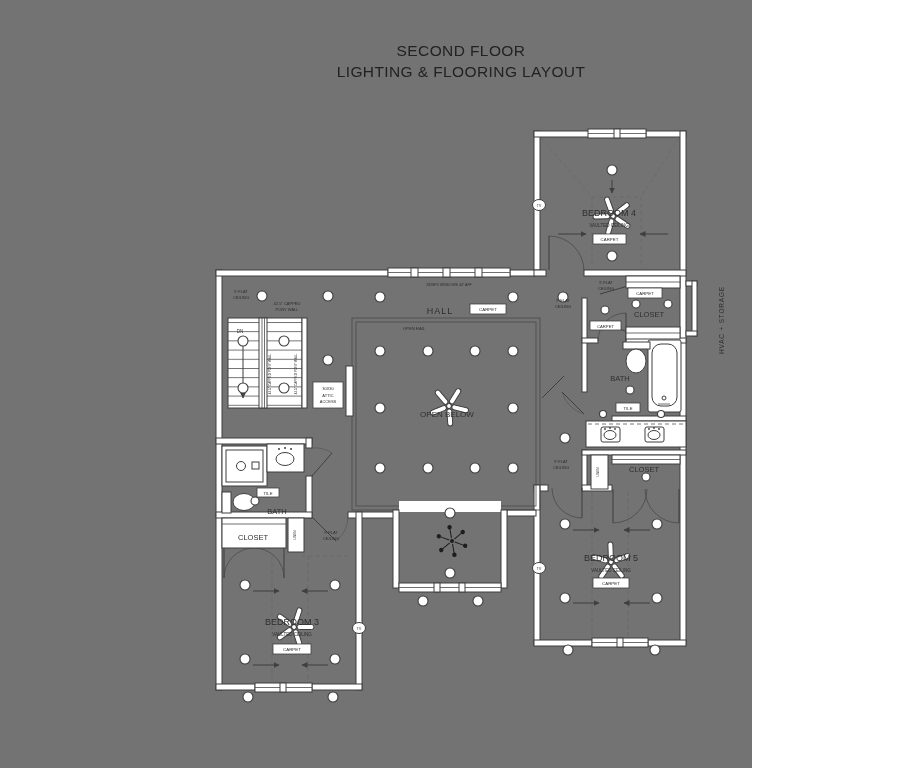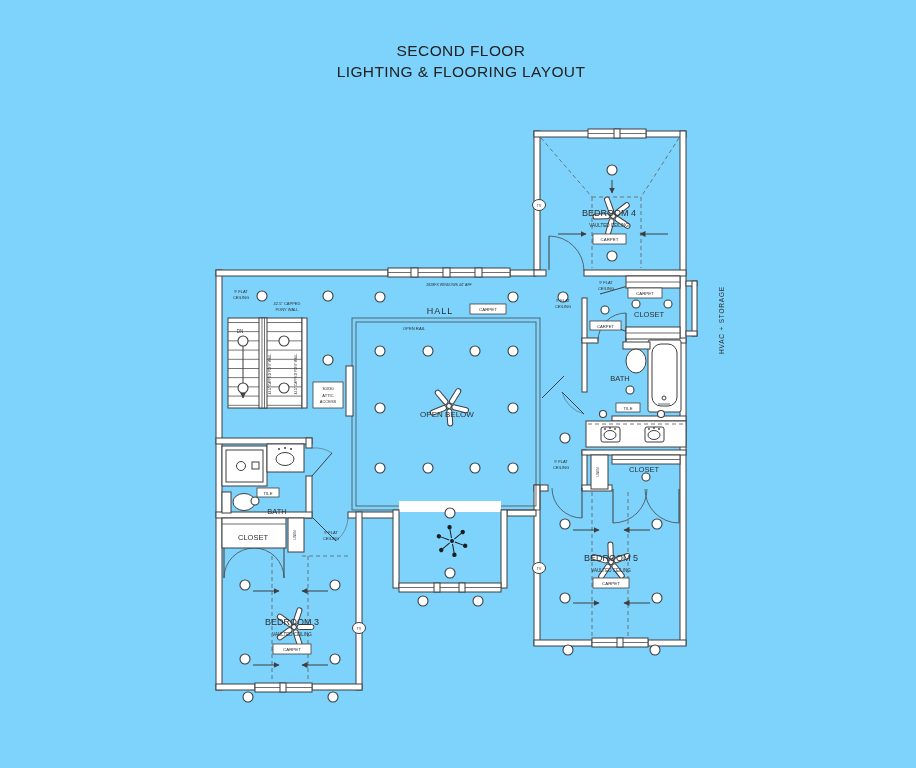--- a/index.html
+++ b/index.html
@@ -1,16 +1,16 @@
 <!DOCTYPE html>
 <html><head>
 <meta charset="utf-8">
 <style>
   html,body{margin:0;padding:0;background:#ffffff;}
-  .stage{width:916px;height:768px;position:relative;background:#7dd3fc;overflow:hidden;}
+  .stage{width:752px;height:768px;position:relative;background:#737373;overflow:hidden;}
   .wall{fill:#ffffff;stroke:#3f3f3f;stroke-width:1;}
   .ln{stroke:#3f3f3f;stroke-width:1;fill:none;}
   .thin{stroke:#4a4a4a;stroke-width:0.8;fill:none;}
   .dash{stroke:#6a6a6a;stroke-width:0.9;stroke-dasharray:4 3;fill:none;}
   .lt{fill:#ffffff;stroke:#3f3f3f;stroke-width:1.1;}
   .fx{fill:#ffffff;stroke:#3f3f3f;stroke-width:1;}
   .box{fill:#ffffff;stroke:#3f3f3f;stroke-width:0.8;}
   .txt{fill:#2e2e2e;font-family:"Liberation Sans",sans-serif;}
   .ttl{fill:#222222;font-family:"Liberation Sans",sans-serif;font-size:15.5px;letter-spacing:0.4px;}
   .arr{stroke:#3f3f3f;stroke-width:1;fill:none;}

